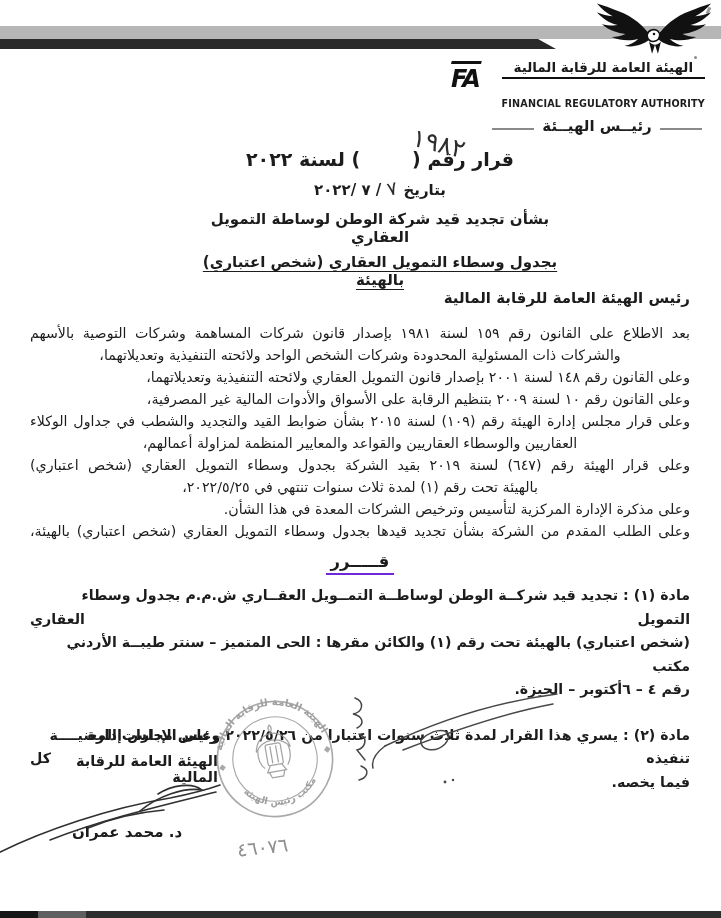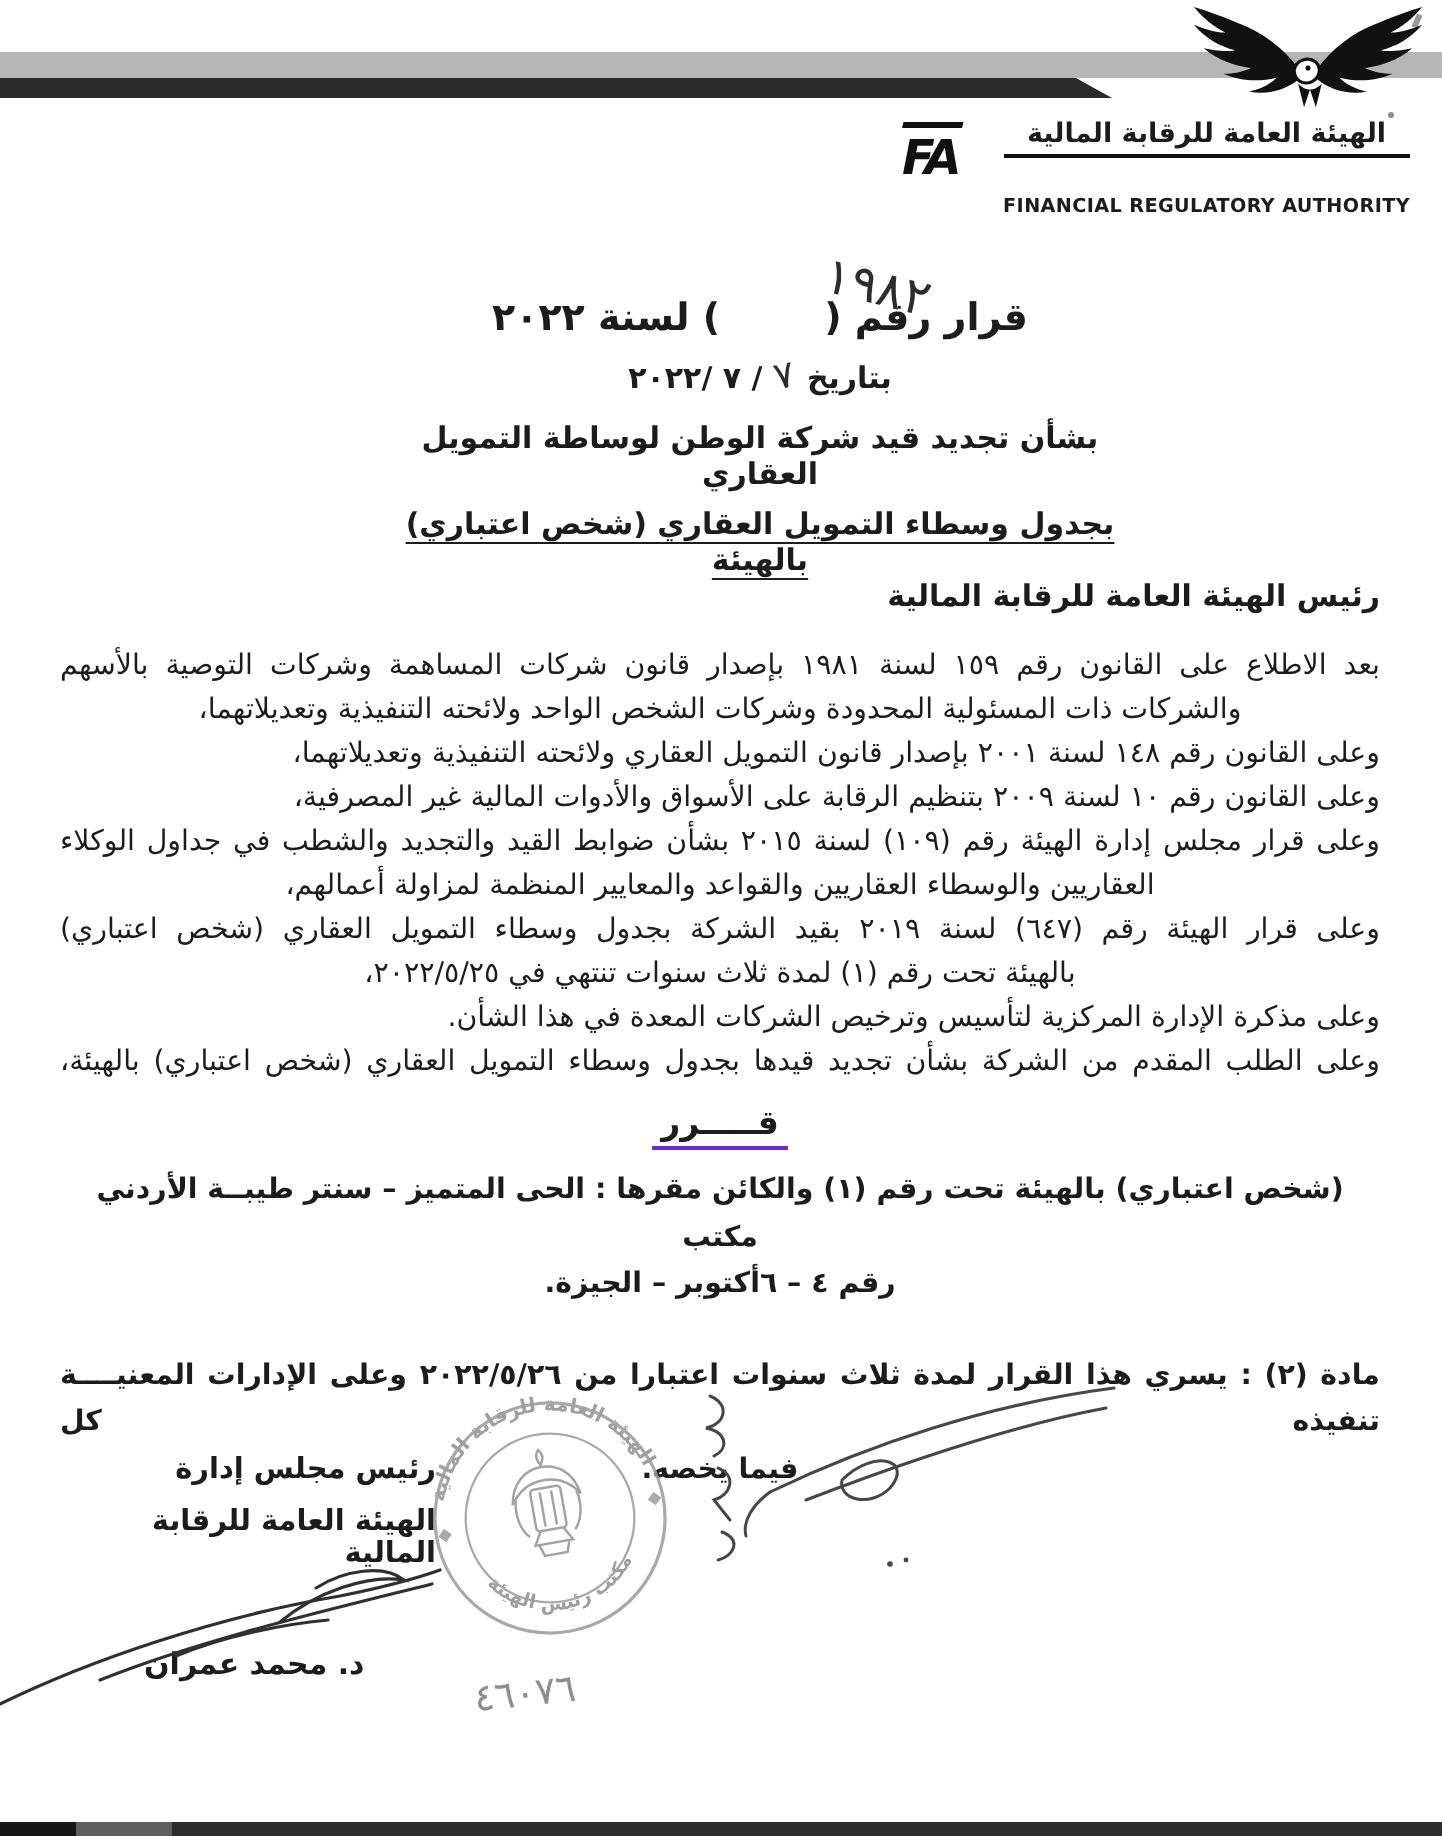--- a/index.html
+++ b/index.html
@@ -44,21 +44,21 @@
   
   .docbody { position:absolute; top:274px; left:30px; width:660px; direction:rtl; font-size:14.2px; }
   .salutation { font-weight:bold; font-size:15px; margin-bottom:15px;margin-top:15px; }
   .bline { line-height:22px; }
   .j { text-align:justify; text-align-last:justify; }
   .r { text-align:right; }
   .c { text-align:center; }
   .decision-word { text-align:center; margin:10px 0 13px; }
   .decision-word span { font-weight:bold; font-size:16.5px; border-bottom:2px solid #6d28d9; padding:0 5px 2px; }
   .article { font-weight:bold; margin-top:4px; }
-  .article .bline { line-height:23.5px; }
+  .article .bline { line-height:23.5px;text-align:right; }
   .article-2 { margin-top:22px; }
 
   
   .sig { position:absolute; top:727px; left:26px; width:192px; direction:rtl;
          font-weight:bold; font-size:14.5px; }
   .sig-line2 { margin-top:10px; }
   .sig-name { position:absolute; top:823px; left:72px; font-weight:bold; font-size:15px; direction:rtl; }
   .sig-swoosh { position:absolute; top:756px; left:-8px; width:256px; height:104px; }
 
   .stamp { position:absolute; top:690px; left:206px; width:138px; height:138px; opacity:.85; transform:rotate(-10deg); }
@@ -93,20 +93,25 @@
     <svg class="monogram" viewBox="0 0 46 31" aria-hidden="true">
       <rect x="2" y="1" width="30" height="3" fill="#111" transform="skewX(-14)"></rect>
       <text x="1" y="27" font-family="DejaVu Sans, sans-serif" font-weight="bold" font-style="italic" font-size="24" fill="#111" letter-spacing="-2">FA</text>
     </svg>
     <div class="brand">
       <div class="brand-ar">الهيئة العامة للرقابة المالية</div>
       <div class="brand-en">FINANCIAL REGULATORY AUTHORITY</div>
     </div>
   </div>
 
+  <div class="chairman">
+    <div class="dash"></div>
+    <div>رئيــس الهيــئة</div>
+    <div class="dash"></div>
+  </div>
 
   <div class="decree">
     <div class="decree-number">
       <span class="paren">قرار رقم (</span>
       <span class="num-gap"></span>
       <span class="paren">) لسنة ٢٠٢٢</span>
       <span class="hw-number">١٩٨٢</span>
     </div>
     <div class="decree-date">
       <span>بتاريخ</span>
@@ -129,20 +134,24 @@
         <div class="bline j">وعلى قرار الهيئة رقم (٦٤٧) لسنة ٢٠١٩ بقيد الشركة بجدول وسطاء التمويل العقاري (شخص اعتباري)</div>
         <div class="bline c">بالهيئة تحت رقم (١) لمدة ثلاث سنوات تنتهي في ٢٠٢٢/٥/٢٥،</div>
         <div class="bline r">وعلى مذكرة الإدارة المركزية لتأسيس وترخيص الشركات المعدة في هذا الشأن.</div>
         <div class="bline j">وعلى الطلب المقدم من الشركة بشأن تجديد قيدها بجدول وسطاء التمويل العقاري (شخص اعتباري) بالهيئة،</div>
       </div>
     <div class="decision-word">
       <span>قـــــرر</span>
     </div>
 
     <div class="article article-1">
+      <div class="bline j">
+        <span class="art-label">مادة (١) :</span>
+        <span>تجديد قيد شركــة الوطن لوساطــة التمــويل العقــاري ش.م.م بجدول وسطاء التمويل العقاري</span>
+      </div>
       <div id="article1-extra">
           <div class="bline c">(شخص اعتباري) بالهيئة تحت رقم (١) والكائن مقرها : الحى المتميز – سنتر طيبــة الأردني مكتب</div>
           <div class="bline c">رقم ٤ – ٦أكتوبر – الجيزة.</div>
         </div>
     </div>
 
     <div class="article article-2">
       <div class="bline j">
         <span class="art-label">مادة (٢) :</span>
         <span>يسري هذا القرار لمدة ثلاث سنوات اعتبارا من ٢٠٢٢/٥/٢٦ وعلى الإدارات المعنيــــة تنفيذه كل</span>

